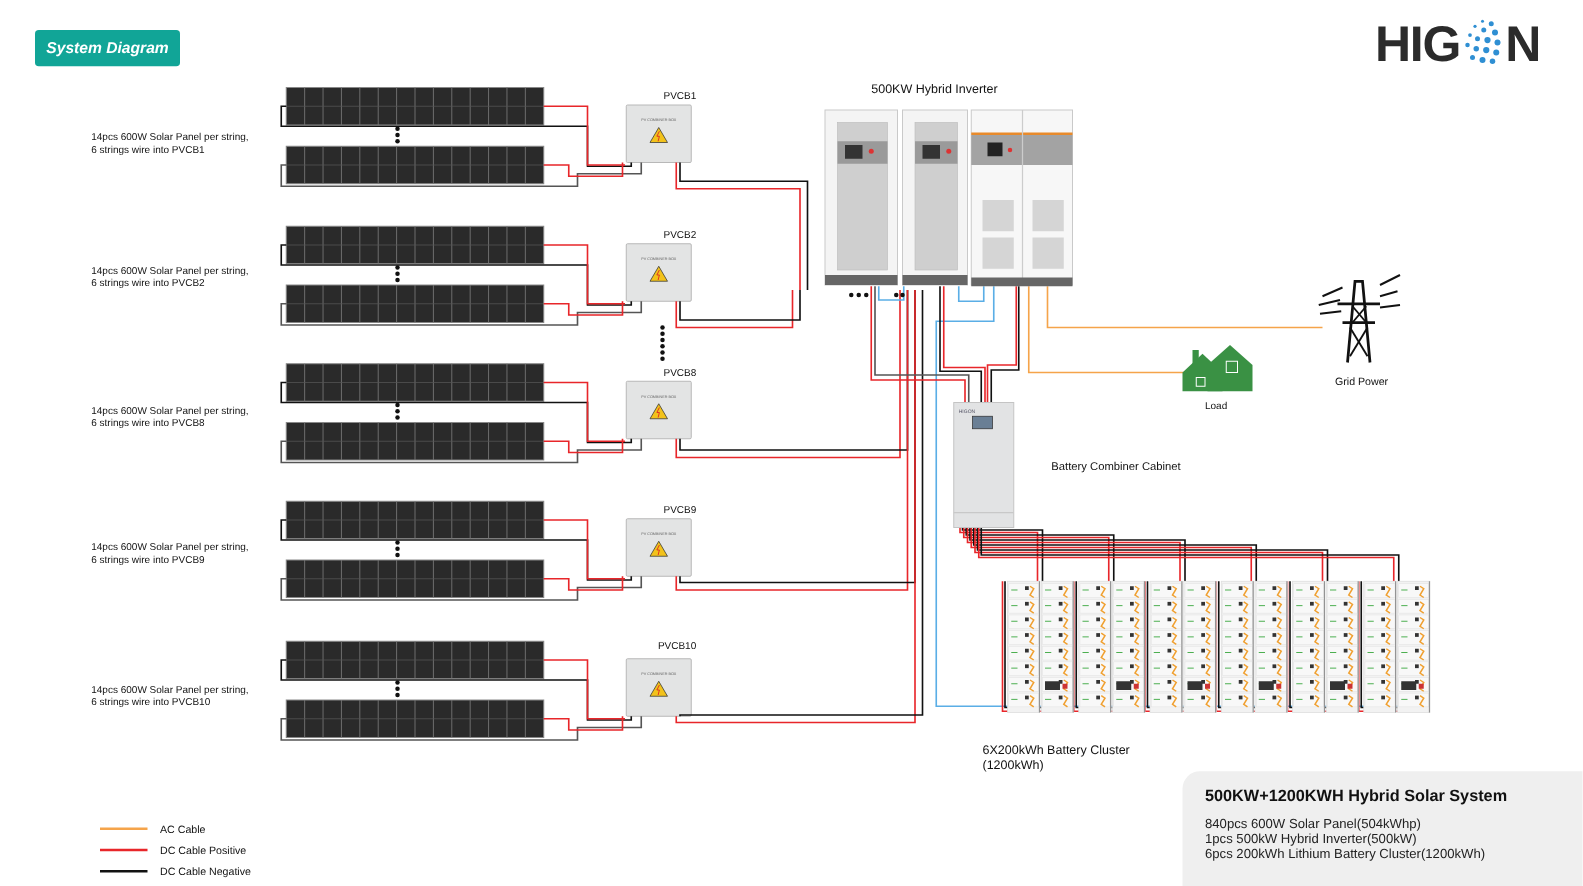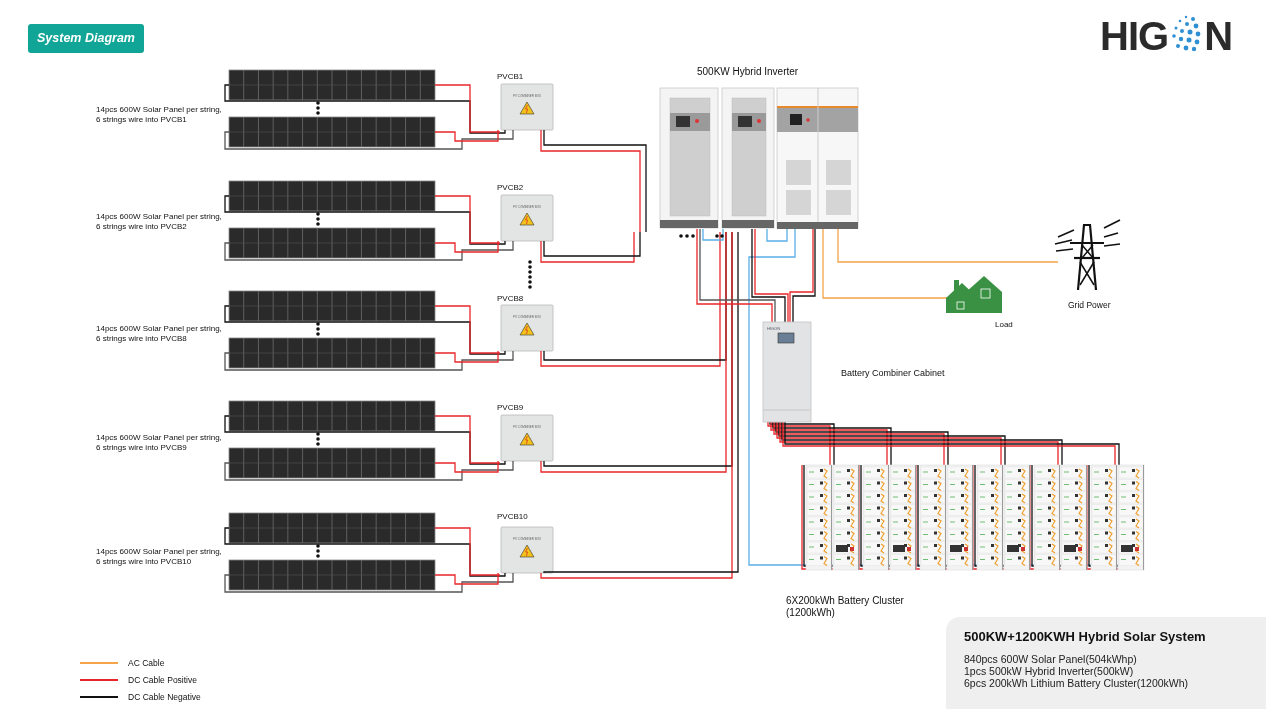--- a/index.html
+++ b/index.html
@@ -7,25 +7,25 @@
          font-family:"Liberation Sans", sans-serif; color:#1a1a1a; }
   .abs { position:absolute; }
   #wires { position:absolute; left:0; top:0; width:1266px; height:709px; }
   .badge { left:28px; top:24px; width:116px; height:29px; background:#11a597;
            border-radius:3px; color:#fff; font-weight:bold; font-style:italic;
            font-size:12.5px; line-height:29px; text-align:center; }
   .logo { left:1100px; top:14px; height:44px; display:flex; align-items:flex-start;
           font-family:"Liberation Sans", sans-serif; font-weight:bold; font-size:40px;
           color:#2b2b2b; letter-spacing:-1px; }
   .logo .dots { width:34px; height:40px; margin:0 1px; }
-  .string-label { left:73px; font-size:8px; line-height:10px; color:#111; white-space:nowrap;margin-left:23px; }
-  .pvcb-label { font-size:8px; color:#111; width:60px; text-align:left; }
+  .string-label { left:73px; font-size:8px; line-height:10px; color:#111; white-space:nowrap; }
+  .pvcb-label { font-size:8px; color:#111; width:60px; text-align:right; }
   .inv-label { left:697px; top:66px; font-size:10px; color:#111; }
   .cab-label { left:816px; top:368px; font-size:9px; color:#111;margin-left:25px; }
-  .load-label { left:964px; top:320px; font-size:8px; color:#111;margin-left:31px; }
+  .load-label { left:964px; top:320px; font-size:8px; color:#111; }
   .grid-label { left:1068px; top:300px; font-size:8.5px; color:#111; }
   .cluster-label { left:786px; top:595px; font-size:10px; line-height:12px; color:#111; }
   .legend { left:80px; top:630px;margin-top:24px; }
   .legend-row { display:flex; align-items:center; height:17px; }
   .legend-line { width:38px; height:2px; margin-right:10px; }
   .legend-text { font-size:8.5px; color:#111; }
   .summary { left:946px; top:617px; width:345px; height:92px; background:#efefef;
              border-radius:14px 0 0 0; padding:12px 18px; box-sizing:border-box; }
   .summary-title { font-weight:bold; font-size:13px; color:#111; margin-bottom:9px; }
   .summary-line { font-size:10.5px; line-height:12px; color:#222; }

